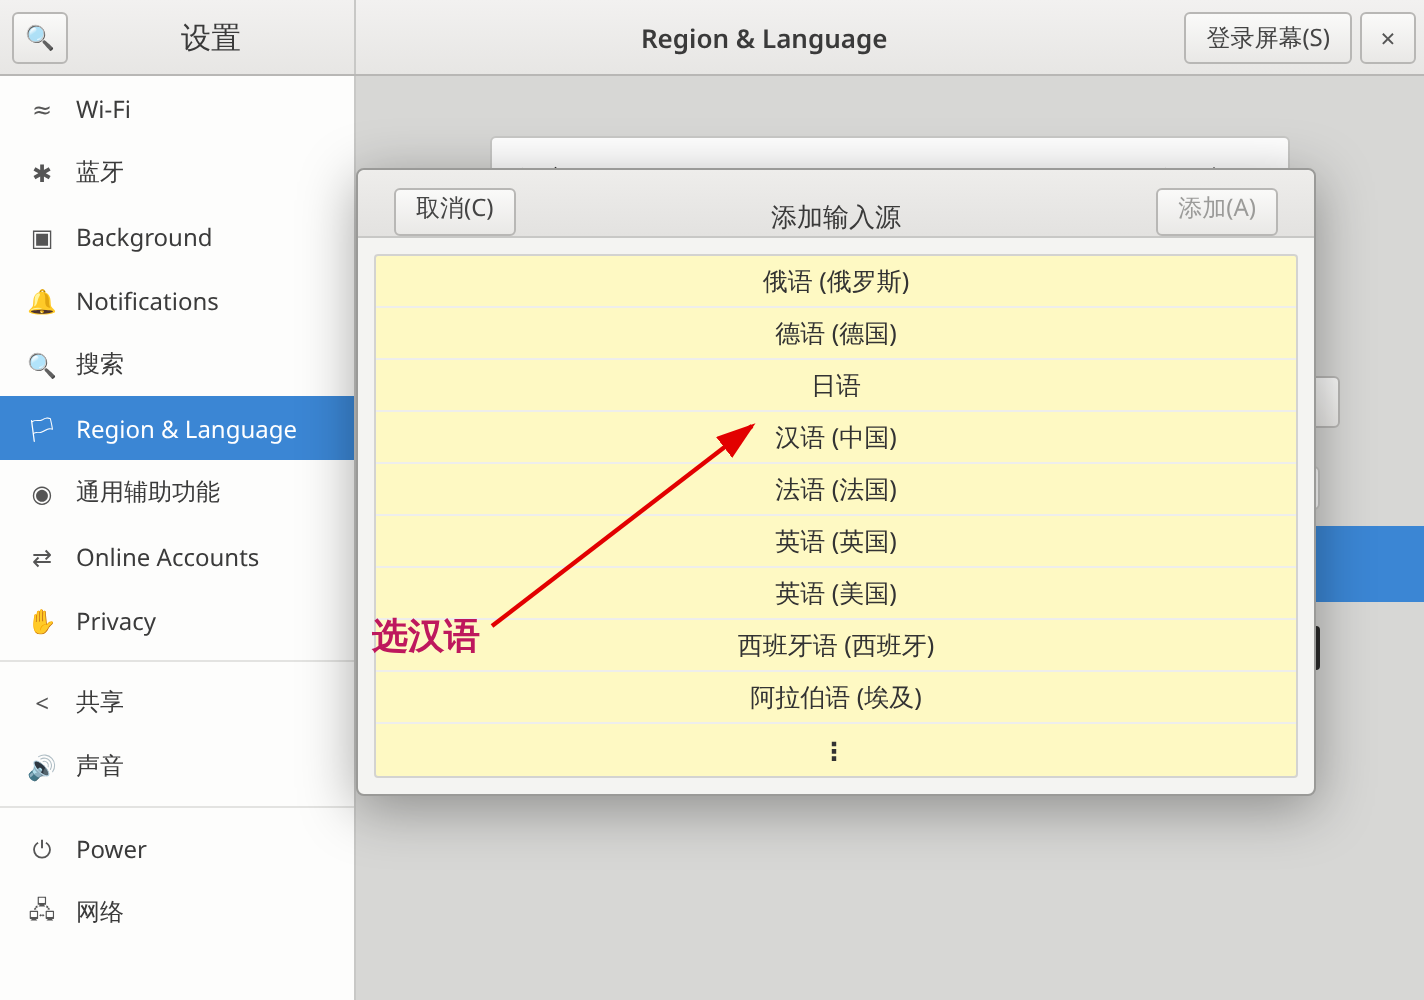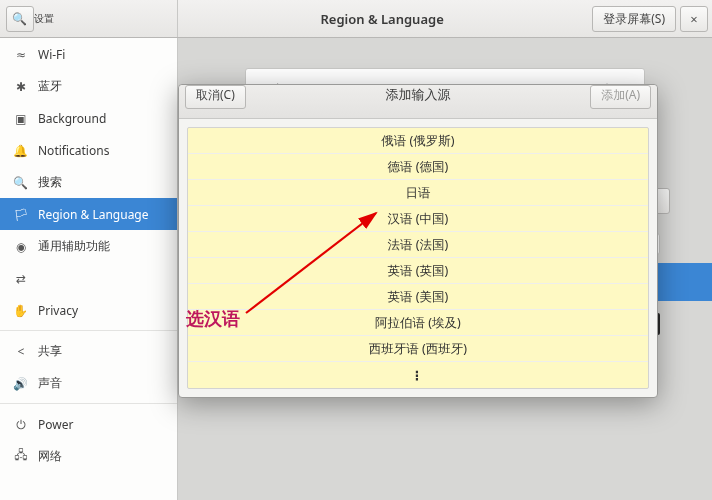--- a/index.html
+++ b/index.html
@@ -27,21 +27,21 @@
   .hbtn {
     height: 26px; min-width: 28px;
     margin-left: 6px;
     border: 1px solid #b8b7b5;
     border-radius: 3px;
     background: linear-gradient(#fafaf9,#e9e8e6);
     display: inline-flex; align-items: center; justify-content: center;
     font-size: 12px; color:#444;
     cursor: pointer;
   }
-  .header-left-title { flex:1; font-size:10px; color:#3a3a3a; }
+  .header-left-title { flex:1; text-align:center; font-size:15px; color:#3a3a3a; }
   .header-center { flex:1; display:flex; align-items:center; justify-content:center; font-weight:600; font-size:13px; color:#3a3a3a;}
   .header-right { display:flex; align-items:center; padding-right:4px; gap:4px;}
   .hbtn.wide { padding: 0 10px; }
   .close-x {
     width: 28px; height:26px;
     border:1px solid #b8b7b5; border-radius:3px;
     background: linear-gradient(#fafaf9,#e9e8e6);
     display:inline-flex; align-items:center; justify-content:center;
     font-size:13px; color:#555; cursor:pointer;
   }
@@ -112,25 +112,25 @@
   .dialog {
     position:absolute;
     left: 178px; top: 84px;
     width: 480px;
     background:#f4f4f2;
     border:1px solid #9a9a98;
     border-radius:4px;
     box-shadow: 0 6px 28px rgba(0,0,0,.35);
   }
   .dlg-head{
-    height:34px; display:flex; align-items:flex-start;
+    height:34px; display:flex; align-items:flex-end;
     background:linear-gradient(#eeedeb,#e3e2e0);
     border-bottom:1px solid #c8c8c6;
     border-radius:4px 4px 0 0;
-    padding:0 6px;
+    padding:0 18px;
   }
   .dlg-title{ flex:1; text-align:center; font-size:13px; color:#3a3a3a; }
   .dlg-btn{
     height:24px; padding:0 10px;
     border:1px solid #b8b7b5; border-radius:3px;
     background:linear-gradient(#fafaf9,#e9e8e6);
     font-size:12px; cursor:pointer; color:#444;
   }
   .dlg-btn.disabled{ color:#9b9b99; cursor:default;}
   .dlg-body{
@@ -202,20 +202,21 @@
       <div class="sb-item selected">
         <span class="sb-icon">🏳</span>
         <span>Region &amp; Language</span>
       </div>
       <div class="sb-item">
         <span class="sb-icon">◉</span>
         <span>通用辅助功能</span>
       </div>
       <div class="sb-item">
         <span class="sb-icon">⇄</span>
+        <span>Online Accounts</span>
       </div>
       <div class="sb-item">
         <span class="sb-icon">✋</span>
         <span>Privacy</span>
       </div>
       <div class="sb-sep"></div>
       <div class="sb-item">
         <span class="sb-icon">&lt;</span>
         <span>共享</span>
       </div>
@@ -260,22 +261,22 @@
     <div class="dlg-btn disabled">添加(A)</div>
   </div>
   <div class="dlg-body" id="src-list">
       <div class="src-item">俄语 (俄罗斯)</div>
       <div class="src-item">德语 (德国)</div>
       <div class="src-item">日语</div>
       <div class="src-item">汉语 (中国)</div>
       <div class="src-item">法语 (法国)</div>
       <div class="src-item">英语 (英国)</div>
       <div class="src-item">英语 (美国)</div>
+      <div class="src-item">西班牙语 (西班牙)</div>
       <div class="src-item">阿拉伯语 (埃及)</div>
-      <div class="src-item">西班牙语 (西班牙)</div>
       <div class="src-item more-dots">⋮</div>
     </div>
 </div>
 
 <div class="anno-text">选汉语</div>
 <svg class="arrow">
   <defs>
     <marker id="ah" markerWidth="10" markerHeight="10" refX="8" refY="3" orient="auto">
       <path d="M0,0 L9,3 L0,6 Z" fill="#e20000"></path>
     </marker>

